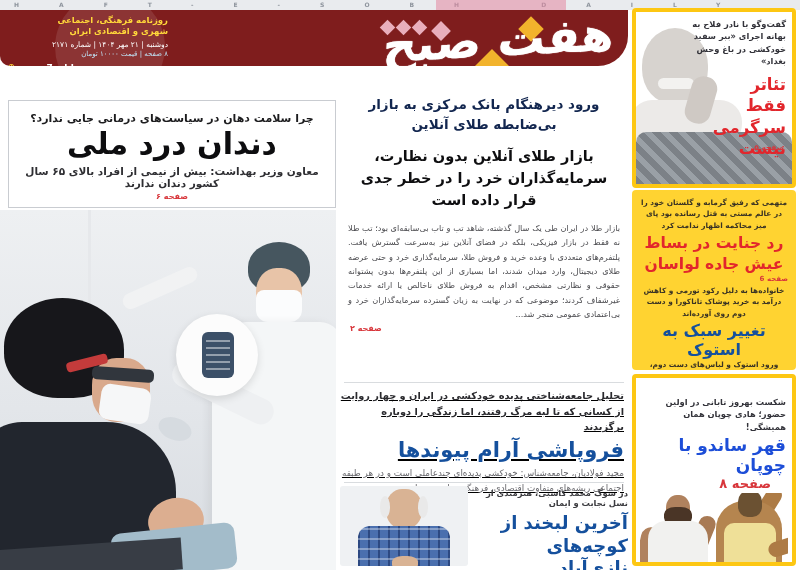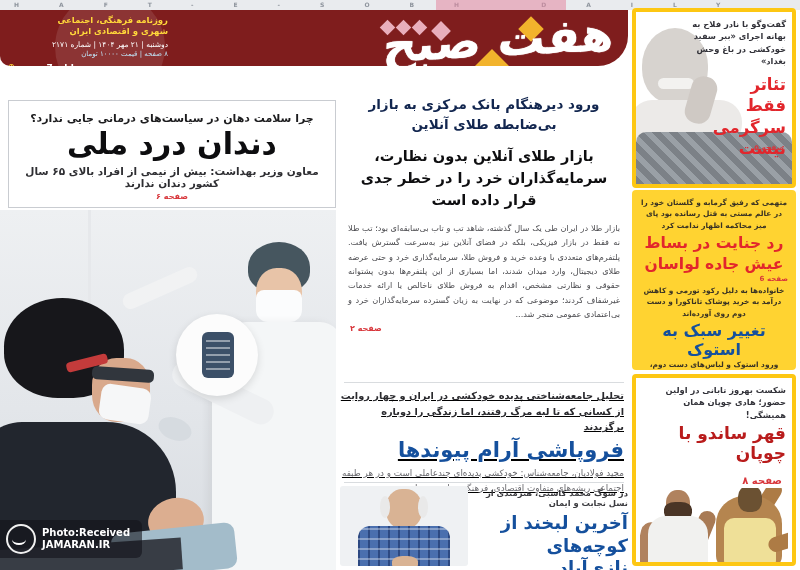--- a/index.html
+++ b/index.html
@@ -61,23 +61,23 @@
   #box-theater{top:8px;height:180px;}
   #box-theater .kick{position:absolute;top:6px;right:6px;width:102px;font-size:8.3px;font-weight:bold;color:#33333a;text-align:right;line-height:1.5;z-index:3;}
   #box-theater .head{position:absolute;top:62px;right:6px;width:80px;font-size:16.5px;font-weight:bold;color:#e2262c;text-align:right;line-height:1.3;z-index:3;}
   #box-theater .pageref{position:absolute;top:128px;right:8px;z-index:3;font-size:7.5px;}
   #box-crime{top:190px;height:180px;background:#ffd331;border:none;padding:7px 8px;text-align:center;}
   #box-crime .kick{font-size:7.4px;font-weight:bold;color:#3a3324;line-height:1.55;}
   #box-crime .headred{font-size:15.5px;font-weight:bold;color:#e2262c;line-height:1.3;margin-top:2px;}
   #box-crime .headblue{font-size:16px;font-weight:bold;color:#15509d;margin-top:2px;}
   #box-crime .pageref{text-align:right;font-size:7px;margin-top:1px;margin-bottom:2px;}
   #box-sando{top:374px;height:192px;}
-  #box-sando .kick{font-size:8.3px;font-weight:bold;color:#33333a;text-align:right;padding:6px 6px 0;line-height:1.5;}
-  #box-sando .head{font-size:17px;font-weight:bold;color:#b91c1c;text-align:right;padding:2px 6px 0;}
-  #box-sando .pageref{text-align:right;padding:0 10px;font-size:10px;margin-top:12px;}
+  #box-sando .kick{font-size:8.3px;font-weight:bold;color:#33333a;text-align:right;padding:18px 6px 0;line-height:1.5;}
+  #box-sando .head{font-size:17px;font-weight:bold;color:#1d4ed8;text-align:right;padding:2px 6px 0;}
+  #box-sando .pageref{text-align:right;padding:0 21px;font-size:13px;margin-top:1px;}
   #photo-sando{position:relative;width:148px;height:112px;margin:2px auto 0;overflow:hidden;}
   #photo-theater{position:absolute;inset:0;z-index:1;}
   
   #credit{left:0;bottom:12px;display:flex;align-items:center;gap:6px;background:rgba(18,18,24,.58);border-radius:0 6px 6px 0;padding:4px 12px 4px 6px;z-index:5;}
   #credit .clogo{width:26px;height:26px;border:2px solid #f0f0f0;border-radius:50%;position:relative;flex:none;}
   #credit .clogo i{position:absolute;left:4px;top:8px;width:14px;height:9px;border-bottom:2px solid #fff;border-radius:50%;}
   #credit .l{color:#fff;font-weight:bold;font-size:10px;line-height:1.2;direction:ltr;}
 </style>
 </head>
 <body>
@@ -143,29 +143,20 @@
     <div class="ph" style="left:92px;top:148px;width:58px;height:64px;background:#d9a98c;border-radius:42%;"></div>
     <div class="ph" style="left:66px;top:148px;width:42px;height:10px;background:#c43b3b;border-radius:4px;transform:rotate(-14deg);"></div>
     <div class="ph" style="left:92px;top:158px;width:62px;height:13px;background:#31363d;border-radius:5px;transform:rotate(4deg);"></div>
     <div class="ph" style="left:100px;top:176px;width:50px;height:36px;background:#f6f7f8;border-radius:9px;transform:rotate(8deg);"></div>
     <div class="ph" style="left:-24px;top:212px;width:200px;height:170px;background:#22262e;border-radius:46px 70px 0 0;"></div>
 
     <div class="ph" style="left:148px;top:288px;width:56px;height:46px;background:#dcae90;border-radius:50%;transform:rotate(-10deg);"></div>
     <div class="ph" style="left:112px;top:318px;width:124px;height:46px;background:#a3bcca;border-radius:10px;transform:rotate(-6deg);"></div>
     <div class="ph" style="left:-8px;top:334px;width:190px;height:32px;background:#383d45;transform:rotate(-4deg);"></div>
 
-    <div id="credit" class="abs">
-      <span class="clogo">
-          <i></i>
-        </span>
-      <span class="l">
-        <span>Photo:Received</span><br>
-        <span>JAMARAN.IR</span>
-      </span>
-    </div>
   </div>
 
   <div id="lead" class="abs rtl">
     <div class="kick">ورود دیرهنگام بانک مرکزی به بازار بی‌ضابطه طلای آنلاین</div>
     <div class="sub">بازار طلای آنلاین بدون نظارت، سرمایه‌گذاران خرد را در خطر جدی قرار داده است</div>
     <div class="body">بازار طلا در ایران طی یک سال گذشته، شاهد تب و تاب بی‌سابقه‌ای بود؛ تب طلا نه فقط در بازار فیزیکی، بلکه در فضای آنلاین نیز به‌سرعت گسترش یافت. پلتفرم‌های متعددی با وعده خرید و فروش طلا، سرمایه‌گذاری خرد و حتی عرضه طلای دیجیتال، وارد میدان شدند، اما بسیاری از این پلتفرم‌ها بدون پشتوانه حقوقی و نظارتی مشخص، اقدام به فروش طلای ناخالص یا ارائه خدمات غیرشفاف کردند؛ موضوعی که در نهایت به زیان گسترده سرمایه‌گذاران خرد و بی‌اعتمادی عمومی منجر شد...</div>
     <div class="pageref">صفحه ۲</div>
   </div>
 
   <div class="divider abs" style="top:382px;"></div>

